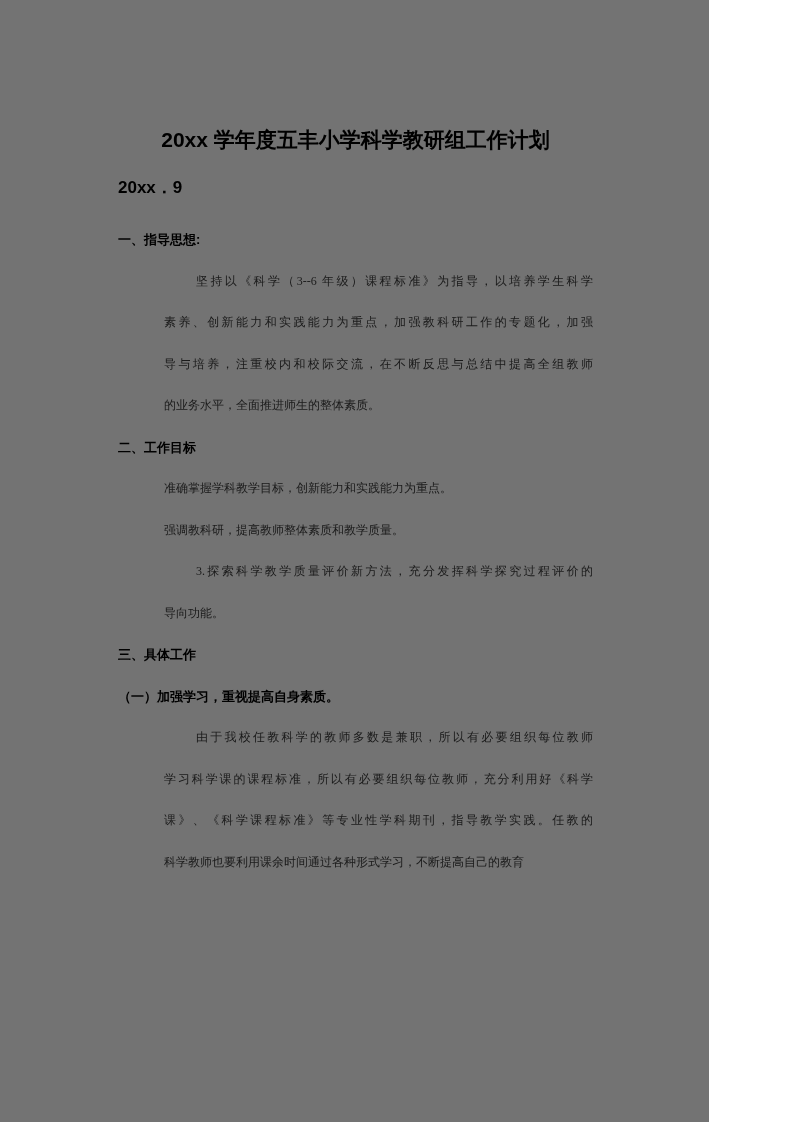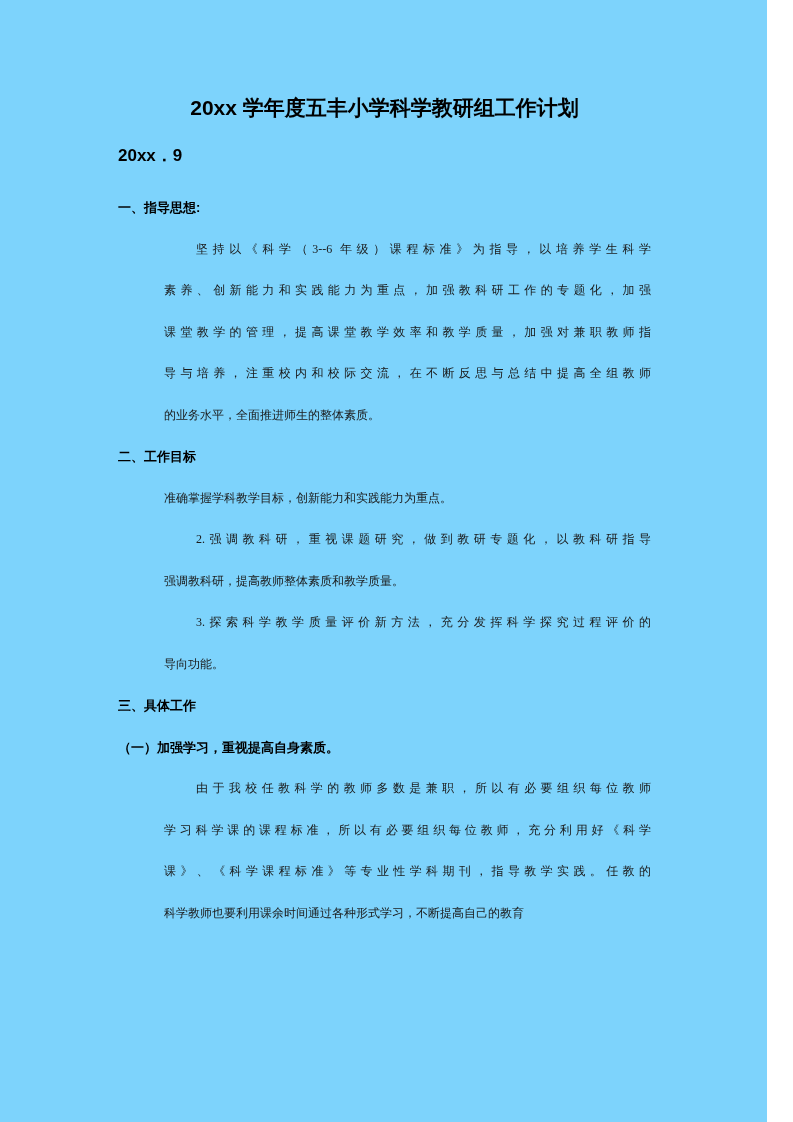--- a/index.html
+++ b/index.html
@@ -1,22 +1,22 @@
 <!DOCTYPE html>
 <html><head>
 <meta charset="utf-8">
 <style>
   html, body { margin: 0; padding: 0; background: #ffffff; }
   .page {
     position: relative;
-    width: 767px;
+    width: 709px;
     height: 1122px;
-    background: #7dd3fc;
+    background: #737373;
     box-sizing: border-box;
-    padding: 84px 116px 0 118px;
+    padding: 116px 116px 0 118px;
     overflow: hidden;
     color: #1a1a1a;
   }
   .title {
     margin: 0;
     font-family: "Liberation Sans", "DejaVu Sans", sans-serif;
     font-weight: 700;
     font-size: 21px;
     line-height: 48px;
     text-align: center;
@@ -63,33 +63,31 @@
 
   <div class="date-line">20xx．9</div>
 
   <div class="body-flow">
 
     <h2 class="heading">一、指导思想:</h2>
 
     <div>
       <div class="line indent">坚持以《科学（3--6 年级）课程标准》为指导，以培养学生科学</div>
       <div class="line">素养、创新能力和实践能力为重点，加强教科研工作的专题化，加强</div>
-      <div class="line">课堂教学的管理，提高课堂教学效率和教学质量，加强对兼职教师指</div>
       <div class="line">导与培养，注重校内和校际交流，在不断反思与总结中提高全组教师</div>
       <div class="line last">的业务水平，全面推进师生的整体素质。</div>
     </div>
 
     <h2 class="heading">二、工作目标</h2>
 
     <div>
       <div class="line last">准确掌握学科教学目标，创新能力和实践能力为重点。</div>
     </div>
 
     <div>
-      <div class="line indent">2.强调教科研，重视课题研究，做到教研专题化，以教科研指导</div>
       <div class="line last">强调教科研，提高教师整体素质和教学质量。</div>
     </div>
 
     <div>
       <div class="line indent">3.探索科学教学质量评价新方法，充分发挥科学探究过程评价的</div>
       <div class="line last">导向功能。</div>
     </div>
 
     <h2 class="heading">三、具体工作</h2>
 

